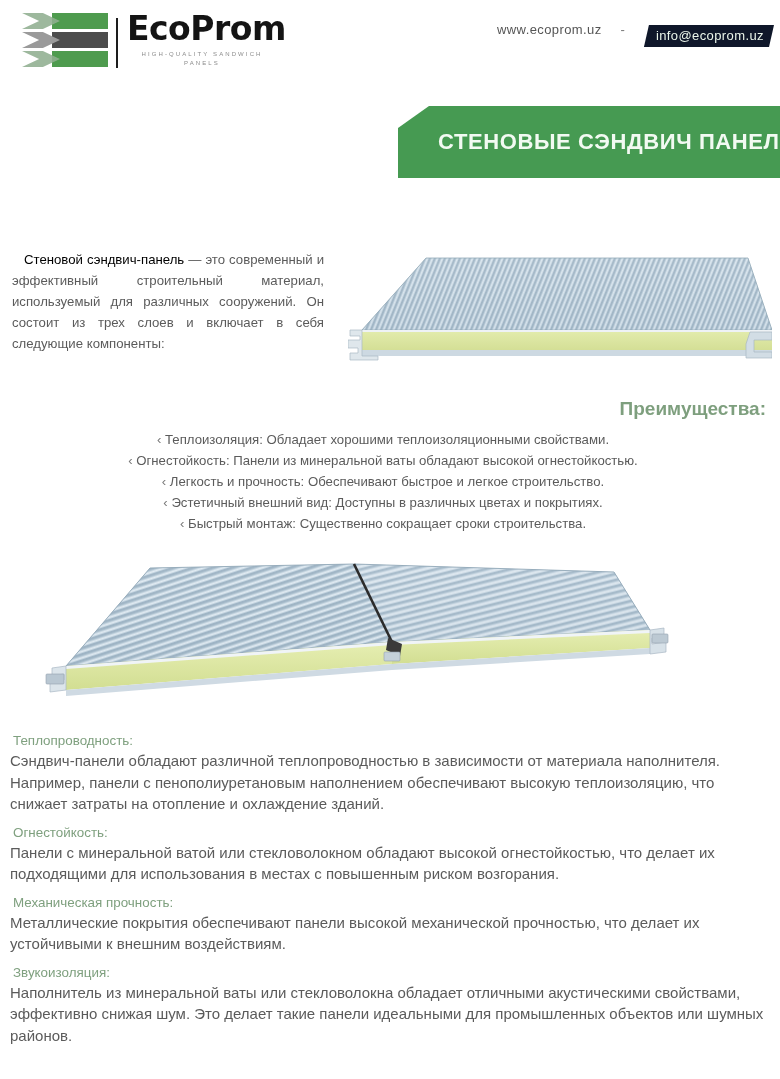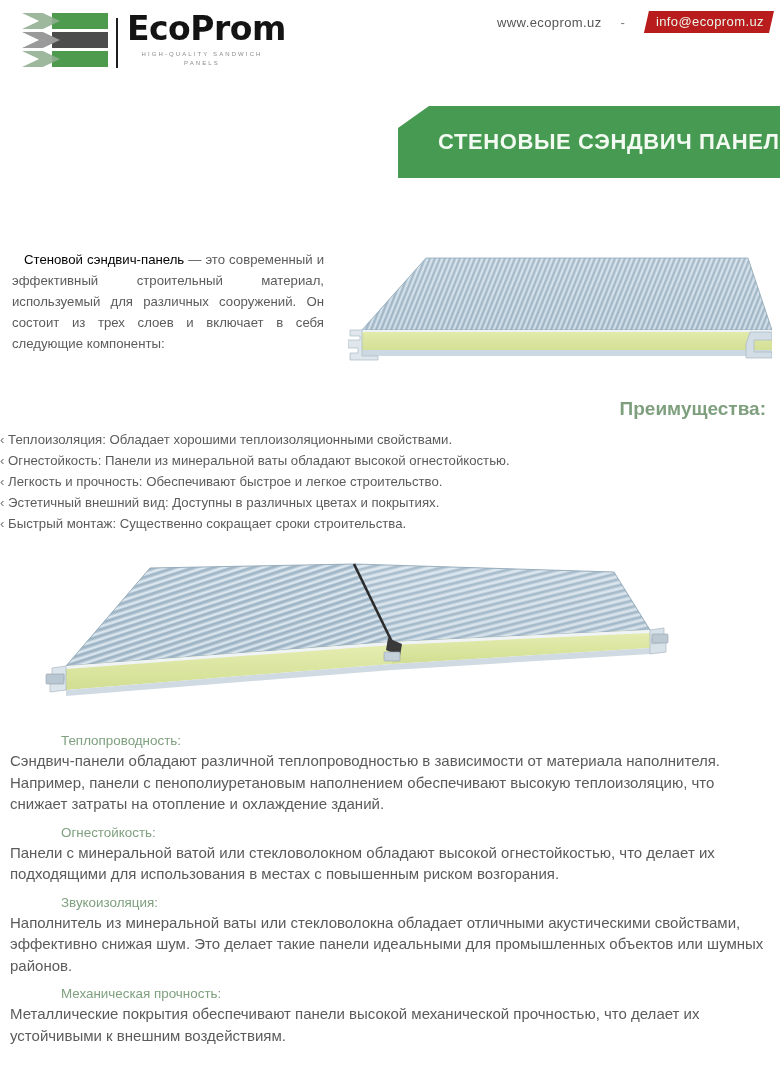--- a/index.html
+++ b/index.html
@@ -94,25 +94,26 @@
     display: flex;
     align-items: center;
     gap: 19px;
     font-size: 13px;
     color: #555;
     white-space: nowrap;
   }
   .contact-site { letter-spacing: .4px; }
   .contact-dash { color: #777; }
   .contact-mail {
-    background: #b91c1c;
+    background: #0f172a;
     color: #eaf5ea;
     padding: 3px 10px 4px 12px;
     letter-spacing: .4px;
     clip-path: polygon(5px 0, 100% 0, calc(100% - 5px) 100%, 0 100%);
+    margin-top: 14px;
   }
 
   
   .banner {
     position: absolute;
     left: 398px; top: 106px;
     width: 382px; height: 72px;
     background: #469a52;
     clip-path: polygon(31px 0, 100% 0, 100% 100%, 0 100%, 0 22px);
     display: flex;
@@ -154,21 +155,21 @@
   }
   .adv-title {
     text-align: right;
     font-size: 19px;
     font-weight: bold;
     color: #7e9f7e;
     margin-bottom: 9px;
   }
   .adv-list { list-style: none; margin: 0; padding: 0; }
   .adv-list li {
-    text-align: left;
+    text-align: center;
     font-size: 13.2px;
     line-height: 21px;
     color: #5b5b5b;
   }
   .adv-list li::before {
     content: "‹ ";
     color: #7a7a7a;
   }
 
   
@@ -183,21 +184,20 @@
     position: absolute;
     left: 10px; top: 733px;
     width: 760px;
   }
   .sec { margin-bottom: 10px; }
   .sec-head {
     font-size: 13.4px;
     color: #7fa07f;
     margin-bottom: 2px;
     padding-left: 3px;
-    margin-left: 48px;
   }
   .sec-body {
     font-size: 15px;
     line-height: 21.5px;
     color: #5b5b5b;
   }
 </style>
 </head>
 <body>
 
@@ -340,22 +340,22 @@
     <div class="sec-head">Теплопроводность:</div>
     <div class="sec-body">Сэндвич-панели обладают различной теплопроводностью в зависимости от материала наполнителя. Например, панели с пенополиуретановым наполнением обеспечивают высокую теплоизоляцию, что снижает затраты на отопление и охлаждение зданий.</div>
   </div>
 
   <div class="sec">
     <div class="sec-head">Огнестойкость:</div>
     <div class="sec-body">Панели с минеральной ватой или стекловолокном обладают высокой огнестойкостью, что делает их подходящими для использования в местах с повышенным риском возгорания.</div>
   </div>
 
   <div class="sec">
+    <div class="sec-head">Механическая прочность:</div>
+    <div class="sec-body">Металлические покрытия обеспечивают панели высокой механической прочностью, что делает их устойчивыми к внешним воздействиям.</div>
+  </div>
+
+  <div class="sec">
     <div class="sec-head">Звукоизоляция:</div>
     <div class="sec-body">Наполнитель из минеральной ваты или стекловолокна обладает отличными акустическими свойствами, эффективно снижая шум. Это делает такие панели идеальными для промышленных объектов или шумных районов.</div>
   </div>
 
-  <div class="sec">
-    <div class="sec-head">Механическая прочность:</div>
-    <div class="sec-body">Металлические покрытия обеспечивают панели высокой механической прочностью, что делает их устойчивыми к внешним воздействиям.</div>
-  </div>
-
 </div>
 
 </body></html>

